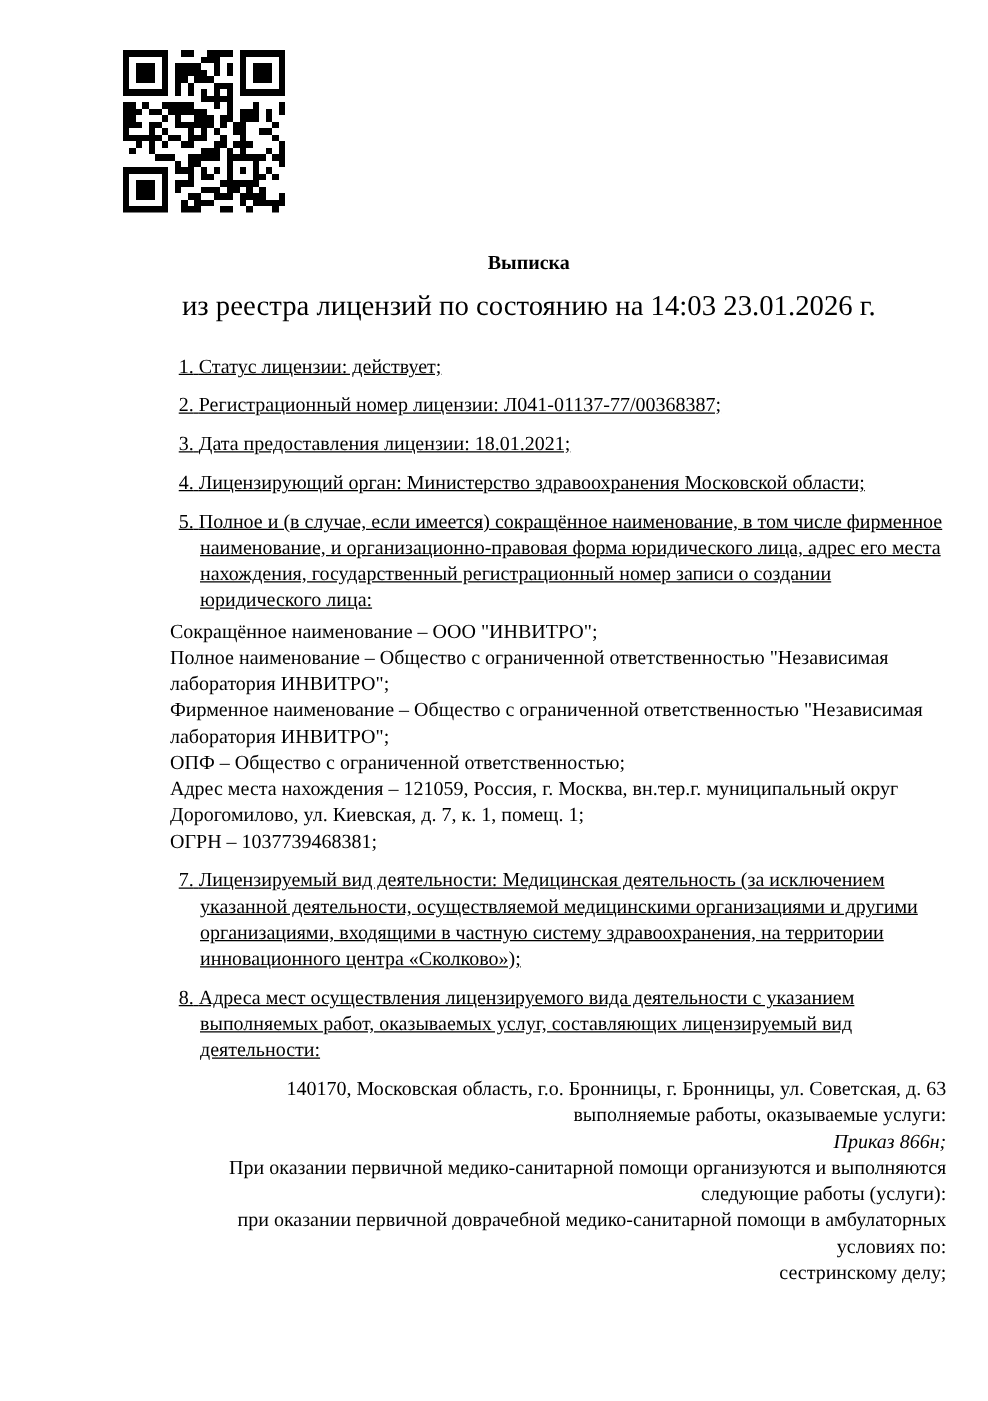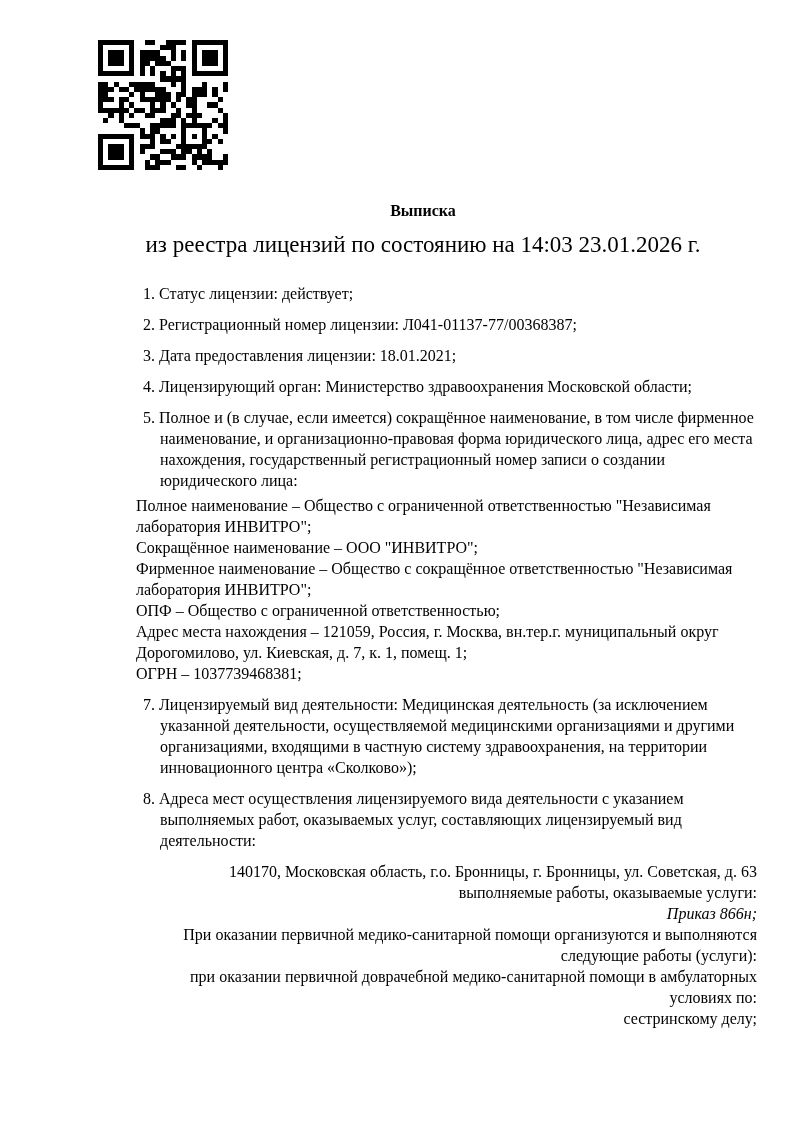--- a/index.html
+++ b/index.html
@@ -39,20 +39,21 @@
     font-weight: normal;
     font-size: 23px;
     line-height: 21px;
     margin: 0 0 28px 0;
   }
   p { margin: 0; }
   .item {
     padding-left: 24px;
     text-indent: -17px;
     margin-bottom: 10px;
+    text-decoration: underline;
   }
   .item.tight { margin-bottom: 4px; }
   .org { margin-bottom: 10px; }
   .org div { margin: 0; }
   .works p { margin: 0; text-align: right; }
   .w-order { margin-left: 11px; font-style: italic; }
   .w-p1 { margin-left: 11px; text-align: justify; }
   .w-p2 { text-indent: 20px; text-align: justify; }
   .w-nursing { margin-left: 29px; }
 </style>
@@ -401,23 +402,23 @@
 
     <p class="item"><span>2.</span> <span>Регистрационный номер лицензии: Л041-01137-77/00368387;</span></p>
 
     <p class="item"><span>3.</span> <span>Дата предоставления лицензии: 18.01.2021;</span></p>
 
     <p class="item"><span>4.</span> <span>Лицензирующий орган: Министерство здравоохранения Московской области;</span></p>
 
     <p class="item tight"><span>5.</span> <span>Полное и (в случае, если имеется) сокращённое наименование, в том числе фирменное наименование, и организационно-правовая форма юридического лица, адрес его места нахождения, государственный регистрационный номер записи о создании юридического лица:</span></p>
 
     <div class="org">
+      <div>Сокращённое наименование – ООО "ИНВИТРО";</div>
       <div>Полное наименование – Общество с ограниченной ответственностью "Независимая лаборатория ИНВИТРО";</div>
-      <div>Сокращённое наименование – ООО "ИНВИТРО";</div>
-      <div>Фирменное наименование – Общество с сокращённое ответственностью "Независимая лаборатория ИНВИТРО";</div>
+      <div>Фирменное наименование – Общество с ограниченной ответственностью "Независимая лаборатория ИНВИТРО";</div>
       <div>ОПФ – Общество с ограниченной ответственностью;</div>
       <div>Адрес места нахождения – 121059, Россия, г. Москва, вн.тер.г. муниципальный округ Дорогомилово, ул. Киевская, д. 7, к. 1, помещ. 1;</div>
       <div>ОГРН – 1037739468381;</div>
     </div>
 
 
     <p class="item"><span>7.</span> <span>Лицензируемый вид деятельности: Медицинская деятельность (за исключением указанной деятельности, осуществляемой медицинскими организациями и другими организациями, входящими в частную систему здравоохранения, на территории инновационного центра «Сколково»);</span></p>
 
     <p class="item"><span>8.</span> <span>Адреса мест осуществления лицензируемого вида деятельности с указанием выполняемых работ, оказываемых услуг, составляющих лицензируемый вид деятельности:</span></p>
 

